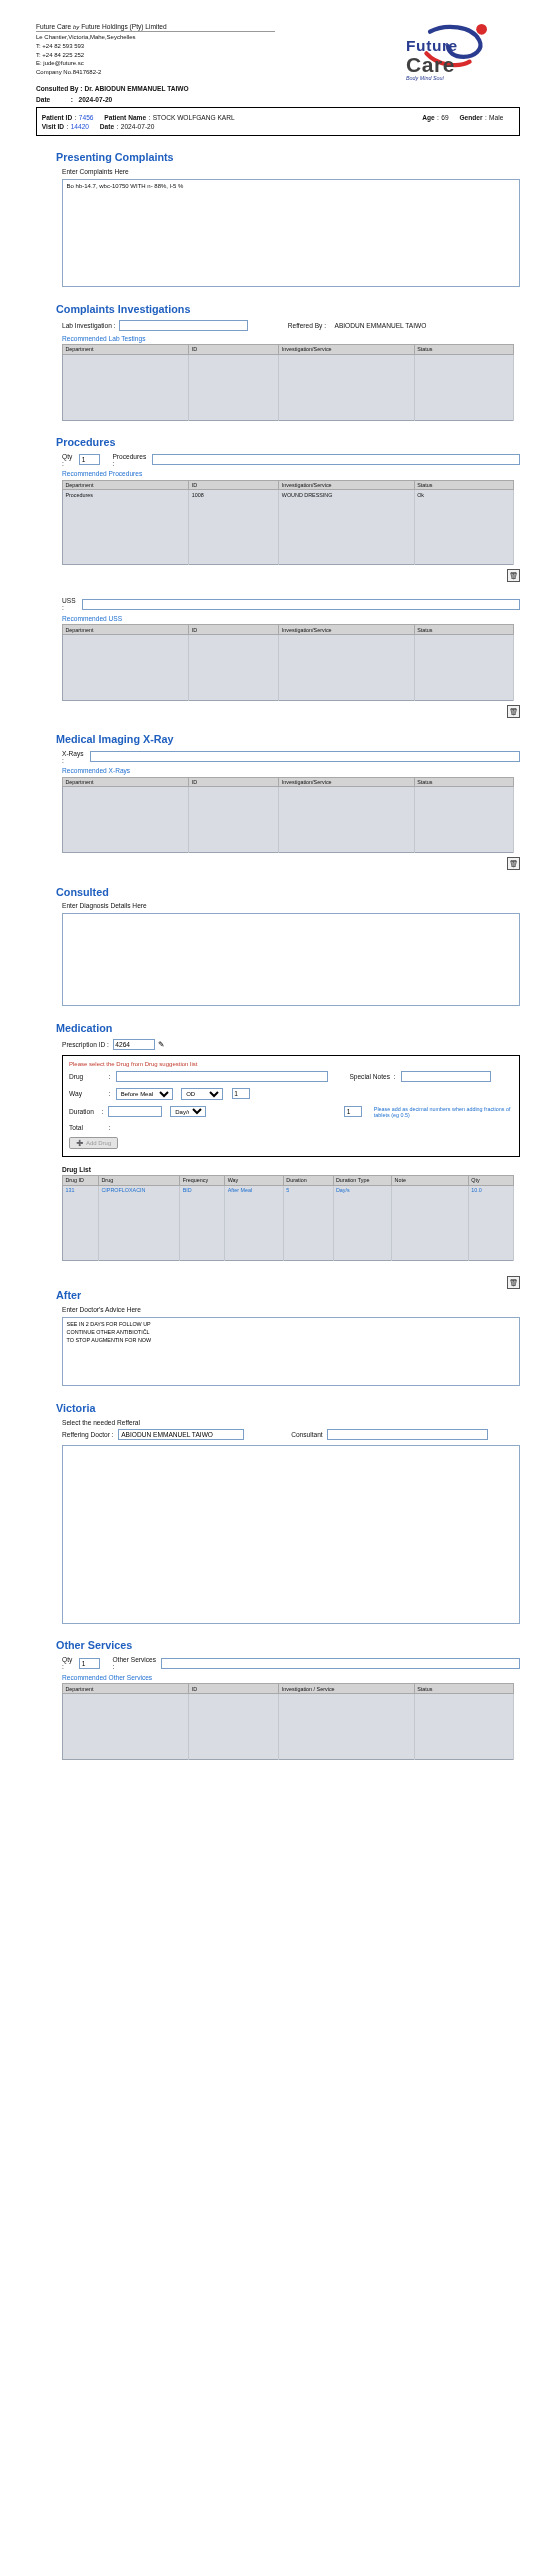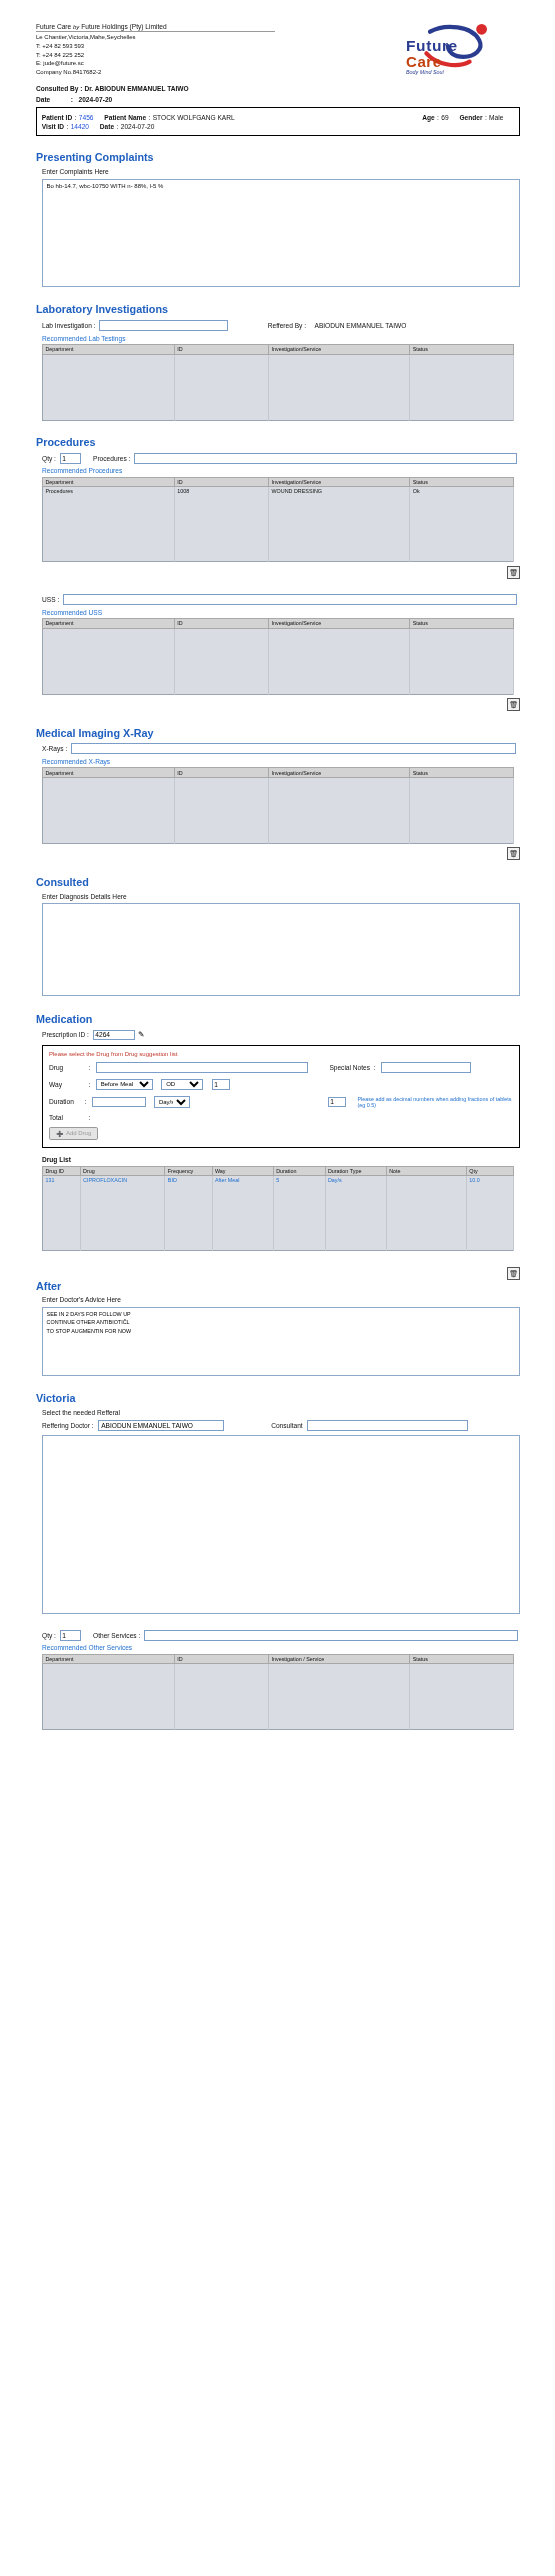--- a/index.html
+++ b/index.html
@@ -27,21 +27,21 @@
     width: 239px;
     margin-bottom: 1.2px;
   }
   .hdr-company-it { font-style: italic; font-size: 6px; }
   .hdr-addr { font-size: 6px; line-height: 1.45; color: #111; }
   .hdr-right { width: 120px; display:flex; flex-direction:column; align-items:center; }
   .logo-wrap { position: relative; width: 108px; height: 54px; }
   .logo-swoosh { position:absolute; left:6px; top:3.6px; }
   .logo-text { text-align:left; line-height: 1; }
   .logo-future { font-size: 15.5px; color: #2a3c8f; font-weight: bold; letter-spacing: 0.6px; }
-  .logo-care { font-size: 15px; color: #c2410c; font-weight: bold; letter-spacing: 0.6px; }
+  .logo-care { font-size: 21px; color: #404040; font-weight: bold; letter-spacing: 0.6px; }
   .logo-tag { font-size: 5.4px; color: #2a3c8f; font-style: italic; margin-top: 1.2px; }
 
   
   .consult-block { padding: 2.4px 36px 0 36px; }
   .consult-row { font-size: 6.6px; font-weight: bold; margin-bottom: 3.6px; }
   .consult-row .val { font-weight: bold; }
   .date-row { font-size: 6.6px; font-weight: bold; margin-bottom: 4.8px; }
   .date-row .lbl { display:inline-block; width: 33px; }
 
   
@@ -51,21 +51,21 @@
     padding: 3.6px 4.8px;
     font-size: 6.6px;
   }
   .pb-row { display: flex; align-items: center; margin: 1.8px 0; }
   .pb-lbl { font-weight: bold; }
   .pb-val { margin-left: 2.4px; }
   .pb-val.blue { color: #1e4fd8; }
   .pb-cell { margin-right: 10.8px; display:flex; align-items:center; }
 
   
-  .section { padding: 0 36px; margin-top: 15.5px; }
+  .section { padding: 0 36px; margin-top: 15.5px; margin-left: 20px; }
   .sec-title {
     color: #1f5fbf;
     font-size: 10.8px;
     font-weight: bold;
     margin-bottom: 4.8px;
   }
   .sec-sub { font-size: 6.6px; margin: 1.2px 0 3.6px 6px; }
   .link-blue { color: #1f6fd0; font-size: 6.6px; margin: 3.6px 0 2.4px 0; display:block; }
 
   input[type=text], .tbox {
@@ -272,21 +272,21 @@
     </div>
   </div>
 
   <div class="section">
     <div class="sec-title">Presenting Complaints</div>
     <div class="sec-sub">Enter Complaints Here</div>
     <textarea class="big-textarea" placeholder="" style="">Bo hb-14.7, wbc-10750 WITH n- 88%, l-5 %</textarea>
   </div>
 
   <div class="section">
-    <div class="sec-title">Laboratory  Investigations</div>
+    <div class="sec-title">Complaints  Investigations</div>
     <div class="inline-row">
       <span>Lab Investigation :</span>
       <input type="text" style="width: 129px;" value="">
       <span style="margin-left:36px;">Reffered By :</span>
       <span style="margin-left:4.8px;">ABIODUN EMMANUEL TAIWO</span>
     </div>
     <a class="link-blue" style="margin-left:6px;">Recommended Lab Testings</a>
     <div class="grid-wrap">
       <table class="grid">
         <thead>
@@ -533,20 +533,21 @@
     <div class="ref-row">
       <span>Reffering Doctor :</span>
       <input type="text" style="width: 126px;" value="ABIODUN EMMANUEL TAIWO">
       <span style="margin-left:42px;">Consultant</span>
       <input type="text" style="width: 161px;" value="">
     </div>
     <div class="ref-area"></div>
   </div>
 
   <div class="section">
+    <div class="sec-title">Other Services</div>
     <div class="inline-row">
       <span>Qty :</span>
       <input type="text" style="width: 21.5px;" value="1">
       <span style="margin-left:8.4px;">Other Services :</span>
       <input type="text" style="width: 374px;" value="">
     </div>
     <a class="link-blue" style="margin-left:6px;">Recommended Other Services</a>
     <div class="grid-wrap">
       <table class="grid">
         <thead>

